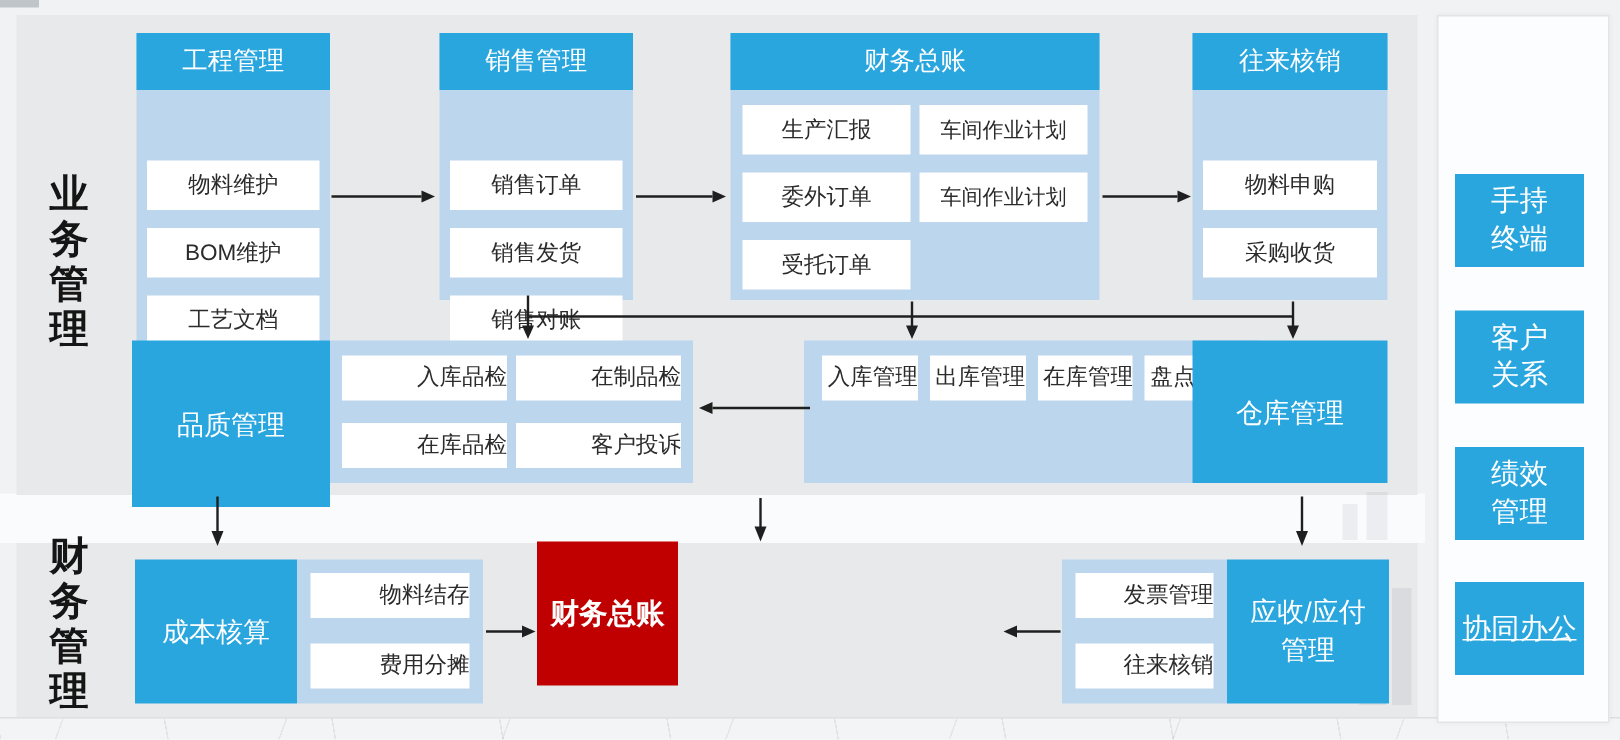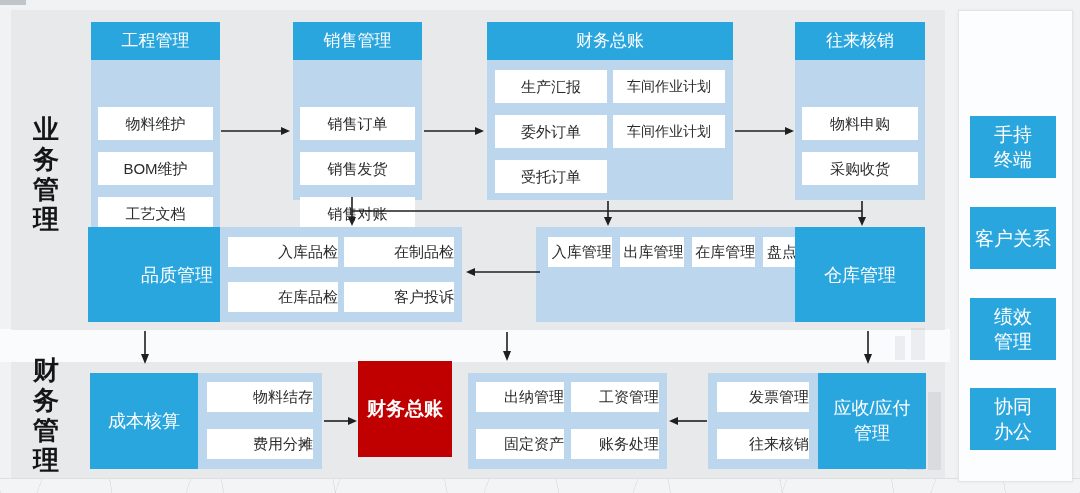--- a/index.html
+++ b/index.html
@@ -118,21 +118,21 @@
   </div>
 
   <div class="colbox" style="left:795px;top:22px;width:130px;height:178px;">
     <div class="colhead">往来核销</div>
     <div class="items-single">
       <div class="witem">物料申购</div>
       <div class="witem">采购收货</div>
     </div>
   </div>
 
-  <div class="bluebox" style="left:88px;top:227px;width:132px;height:95px;padding-left:23px;">品质管理</div>
+  <div class="bluebox" style="left:88px;top:227px;width:132px;height:111px;">品质管理</div>
   <div class="groupbox" style="left:220px;top:227px;width:242px;height:95px;padding:10px 8px;grid-template-columns:1fr 1fr;column-gap:6px;row-gap:15px;">
     <div class="gitem">入库品检</div>
     <div class="gitem">在制品检</div>
     <div class="gitem">在库品检</div>
     <div class="gitem">客户投诉</div>
   </div>
 
   <div class="groupbox" style="left:536px;top:227px;width:303px;height:95px;padding:10px 12px;grid-template-columns:1fr 1fr 1fr 1fr;column-gap:8px;row-gap:15px;">
     <div class="gitem">入库管理</div>
     <div class="gitem">出库管理</div>
@@ -142,49 +142,43 @@
   <div class="bluebox" style="left:795px;top:227px;width:130px;height:95px;">仓库管理</div>
 
   <div class="bluebox" style="left:90px;top:373px;width:108px;height:96px;">成本核算</div>
   <div class="groupbox" style="left:198px;top:373px;width:124px;height:96px;padding:9px 9px;grid-template-columns:1fr;row-gap:15px;">
     <div class="gitem">物料结存</div>
     <div class="gitem">费用分摊</div>
   </div>
 
   <div class="redbox" style="left:358px;top:361px;width:94px;height:96px;">财务总账</div>
 
-  <div class="groupbox" style="left:468px;top:373px;width:199px;height:96px;padding:9px 8px;grid-template-columns:1fr 1fr;column-gap:7px;row-gap:15px;">
-    <div class="gitem">出纳管理</div>
-    <div class="gitem">工资管理</div>
-    <div class="gitem">固定资产</div>
-    <div class="gitem">账务处理</div>
-  </div>
 
   <div class="groupbox" style="left:708px;top:373px;width:110px;height:96px;padding:9px 9px;grid-template-columns:1fr;row-gap:15px;">
     <div class="gitem">发票管理</div>
     <div class="gitem">往来核销</div>
   </div>
   <div class="bluebox" style="left:818px;top:373px;width:108px;height:96px;line-height:25px;flex-direction:column;">
     <span>应收/应付</span>
     <span>管理</span>
   </div>
 
   <div class="intbox" style="top:116px;flex-direction:column;">
     <span>手持</span>
     <span>终端</span>
   </div>
-  <div class="intbox" style="top:207px;">
+  <div class="intbox" style="top:207px;flex-direction:column;">
     <span>客户</span>
     <span>关系</span>
   </div>
   <div class="intbox" style="top:298px;flex-direction:column;">
     <span>绩效</span>
     <span>管理</span>
   </div>
-  <div class="intbox" style="top:388px;flex-direction:column;">
+  <div class="intbox" style="top:388px;flex-direction:row;text-decoration:underline;">
     <span>协同</span>
     <span>办公</span>
   </div>
 
   <svg class="arrows" width="1080" height="493" viewBox="0 0 1080 493">
     <g stroke="#1F1F1F" stroke-width="1.6" fill="#1F1F1F">
 
       <line x1="221" y1="131" x2="281" y2="131"></line>
         <polygon points="290,131 281,127 281,135"></polygon>
       <line x1="424" y1="131" x2="475" y2="131"></line>

